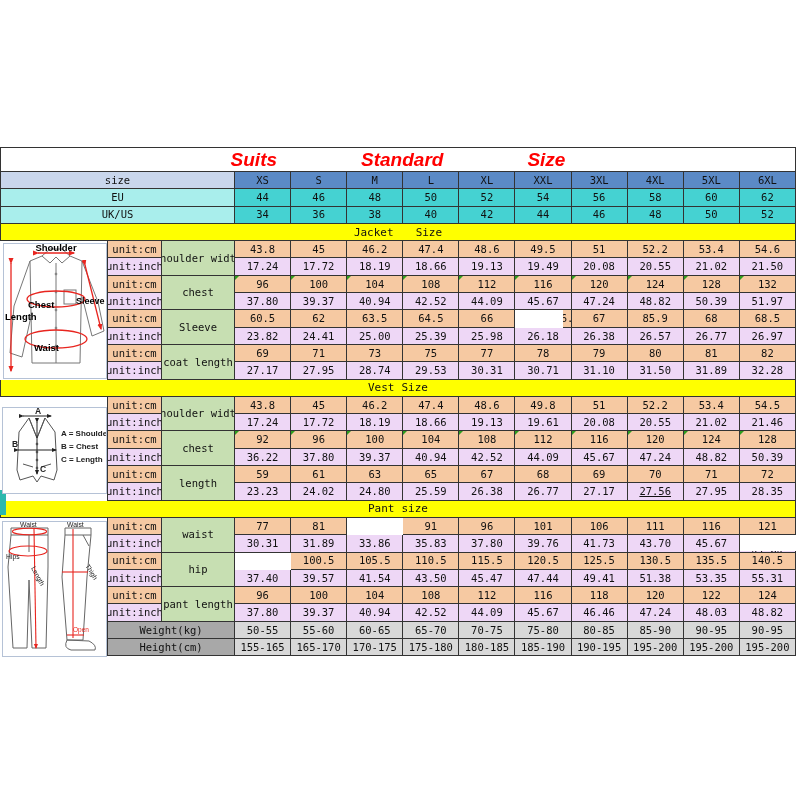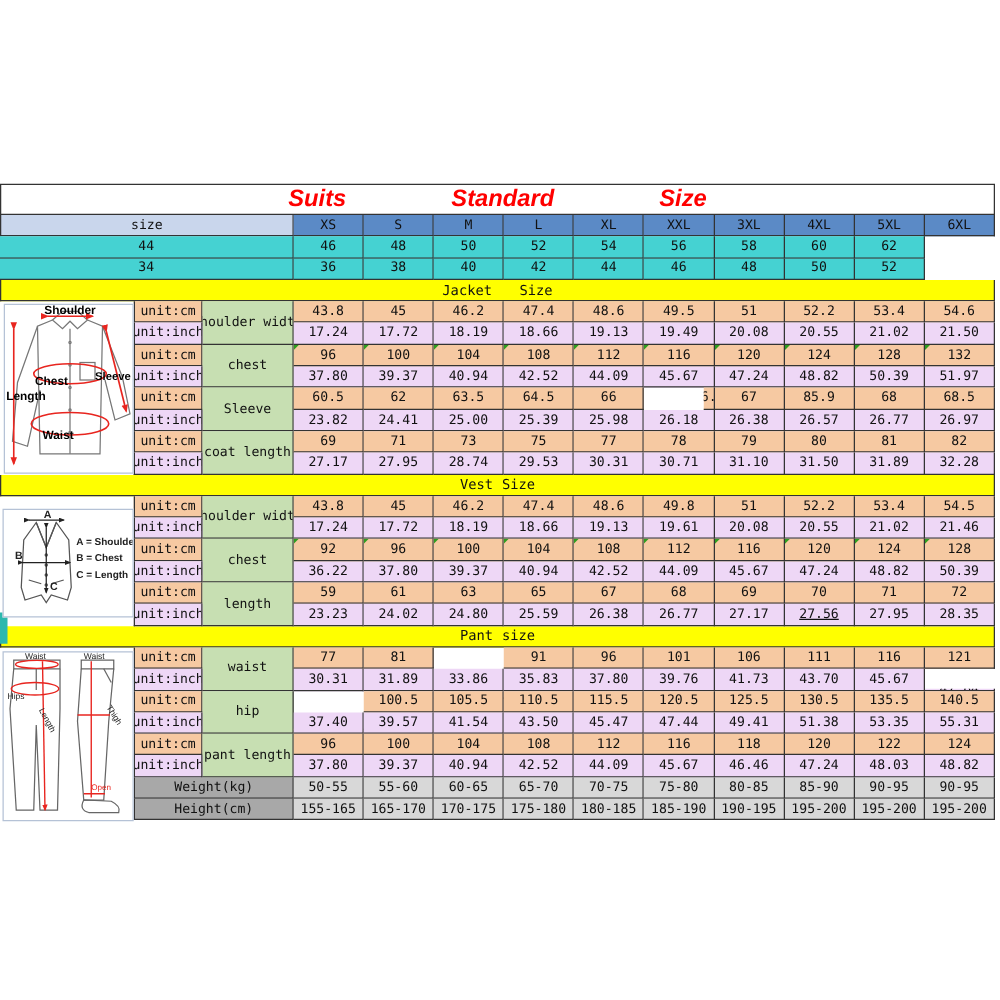--- a/index.html
+++ b/index.html
@@ -56,32 +56,34 @@
         <div class="cell c-blue">M</div>
         <div class="cell c-blue">L</div>
         <div class="cell c-blue">XL</div>
         <div class="cell c-blue">XXL</div>
         <div class="cell c-blue">3XL</div>
         <div class="cell c-blue">4XL</div>
         <div class="cell c-blue">5XL</div>
         <div class="cell c-blue">6XL</div>
       </div>
     <div class="hrow">
+      <div class="cell c-cyan-l lab">EU</div>
     <div class="cell c-cyan">44</div>
         <div class="cell c-cyan">46</div>
         <div class="cell c-cyan">48</div>
         <div class="cell c-cyan">50</div>
         <div class="cell c-cyan">52</div>
         <div class="cell c-cyan">54</div>
         <div class="cell c-cyan">56</div>
         <div class="cell c-cyan">58</div>
         <div class="cell c-cyan">60</div>
         <div class="cell c-cyan">62</div>
       </div>
     <div class="hrow">
+      <div class="cell c-cyan-l lab">UK/US</div>
     <div class="cell c-cyan">34</div>
         <div class="cell c-cyan">36</div>
         <div class="cell c-cyan">38</div>
         <div class="cell c-cyan">40</div>
         <div class="cell c-cyan">42</div>
         <div class="cell c-cyan">44</div>
         <div class="cell c-cyan">46</div>
         <div class="cell c-cyan">48</div>
         <div class="cell c-cyan">50</div>
         <div class="cell c-cyan">52</div>

